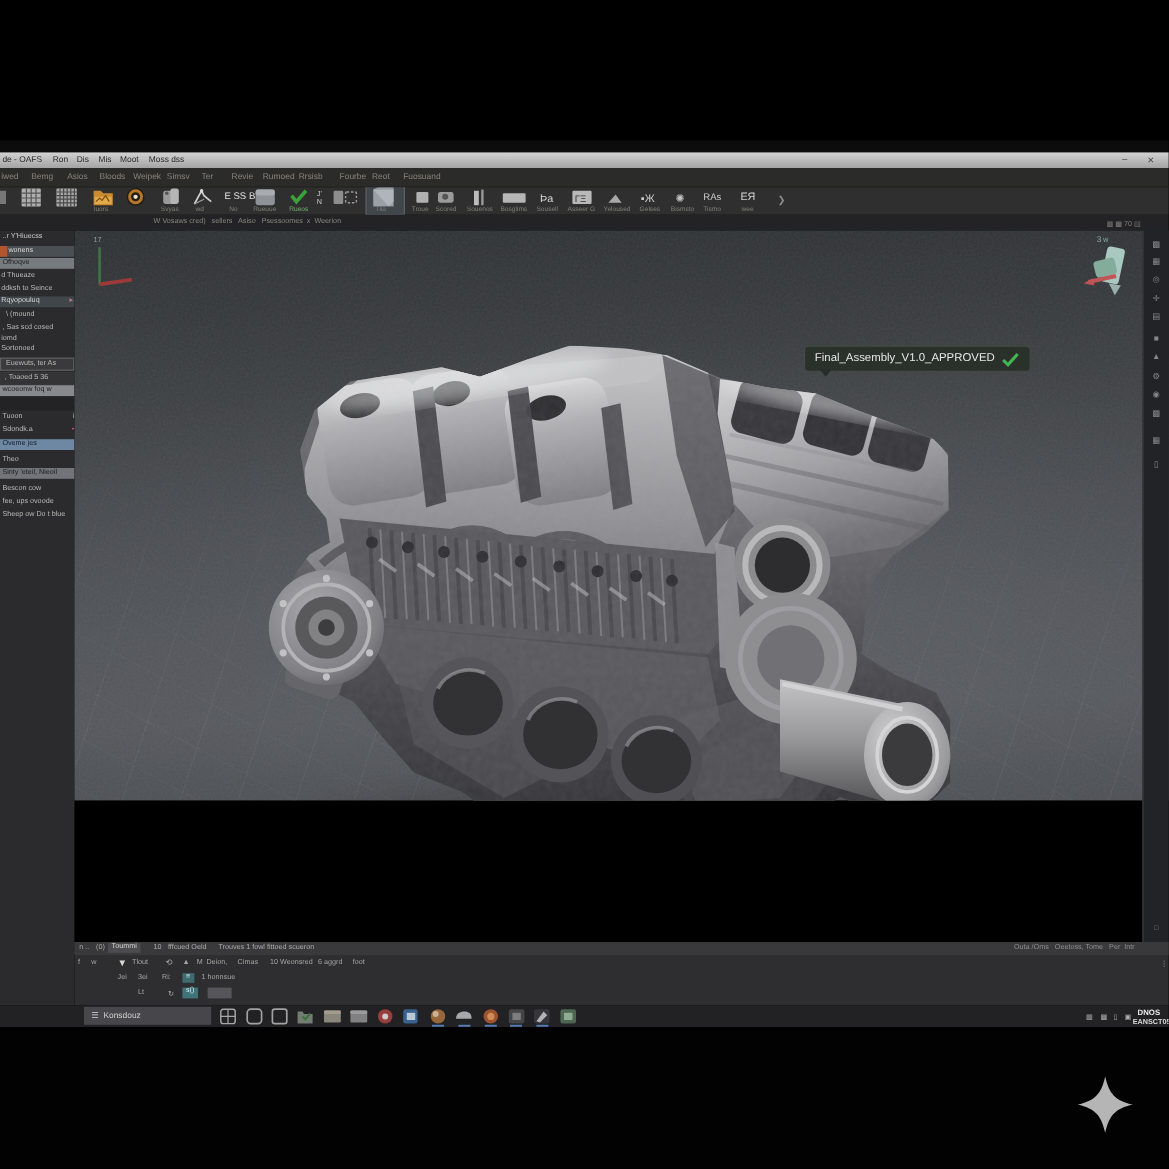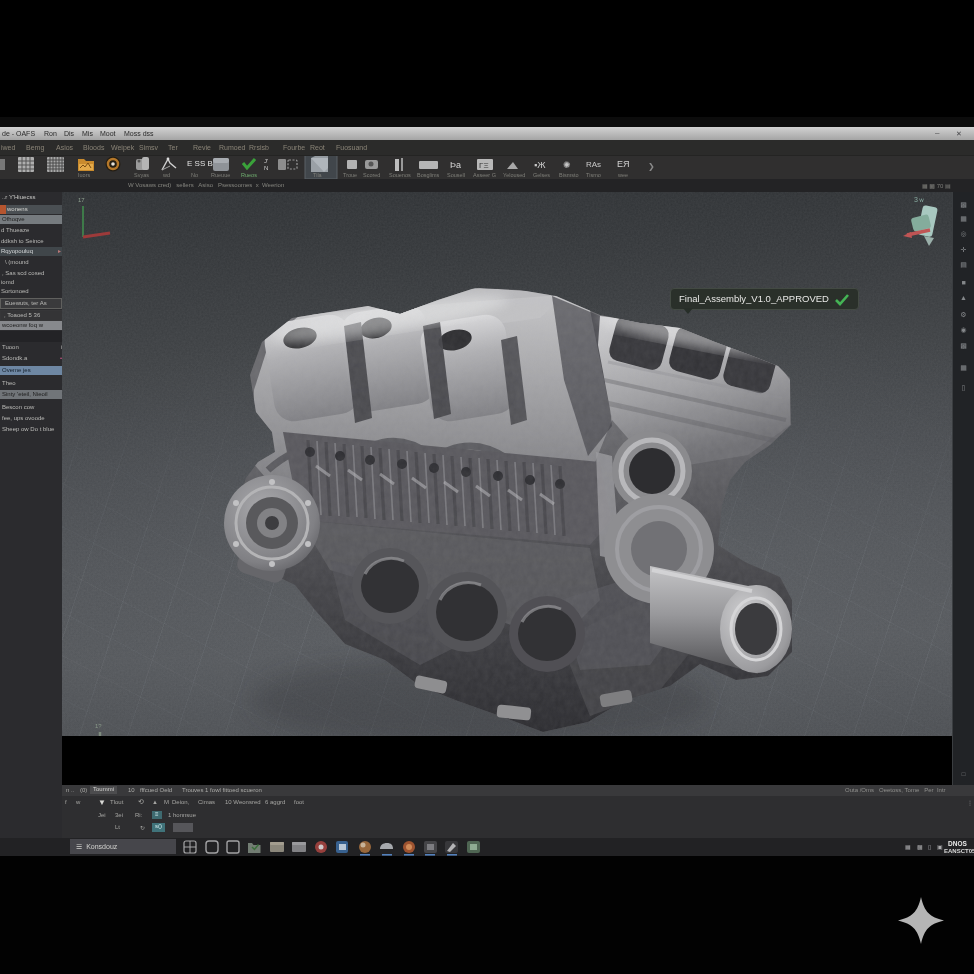--- a/index.html
+++ b/index.html
@@ -15,21 +15,21 @@
     border-bottom:1px solid #242423;}
   .mitem{position:absolute;top:4px;font-size:7px;color:#8a8477;}
   #toolbar{top:156px;left:0;width:974px;height:23px;background:#302f2f;}
   #crumbbar{top:179px;left:0;width:974px;height:13px;background:#232325;}
   .crumb{position:absolute;top:3px;font-size:6px;color:#85857f;}
   
   #leftpanel{top:192px;left:0;width:62px;height:646px;background:#2b2b2e;overflow:hidden;}
   .lrow{position:absolute;left:0;width:62px;height:9px;font-size:6px;color:#b9b9b6;
     white-space:nowrap;overflow:hidden;line-height:9px;}
   
-  #viewport{top:192px;left:62px;width:912px;height:544px;overflow:hidden;
+  #viewport{top:192px;left:62px;width:912px;height:475px;overflow:hidden;
     background:
      radial-gradient(120% 85% at 57% 70%, rgba(120,124,130,0.22), rgba(0,0,0,0) 60%),
      linear-gradient(178deg,#2e3134 0%,#35383b 14%,#3e4144 30%,#474a4e 48%,#4f5256 66%,#53565a 82%,#4a4d51 100%);}
   #grid{top:0;left:0;width:912px;height:593px;
     background:
       repeating-linear-gradient(108deg, rgba(195,205,215,0.07) 0 1px, transparent 1px 46px),
       repeating-linear-gradient(28deg, rgba(195,205,215,0.045) 0 1px, transparent 1px 38px);
     -webkit-mask-image:linear-gradient(rgba(0,0,0,0) 26%, rgba(0,0,0,.5) 46%, rgba(0,0,0,.95) 72%, rgba(0,0,0,.55) 100%);
     mask-image:linear-gradient(rgba(0,0,0,0) 26%, rgba(0,0,0,.5) 46%, rgba(0,0,0,.95) 72%, rgba(0,0,0,.55) 100%);}
   #rightrail{top:192px;left:952px;width:22px;height:593px;background:#212326;

